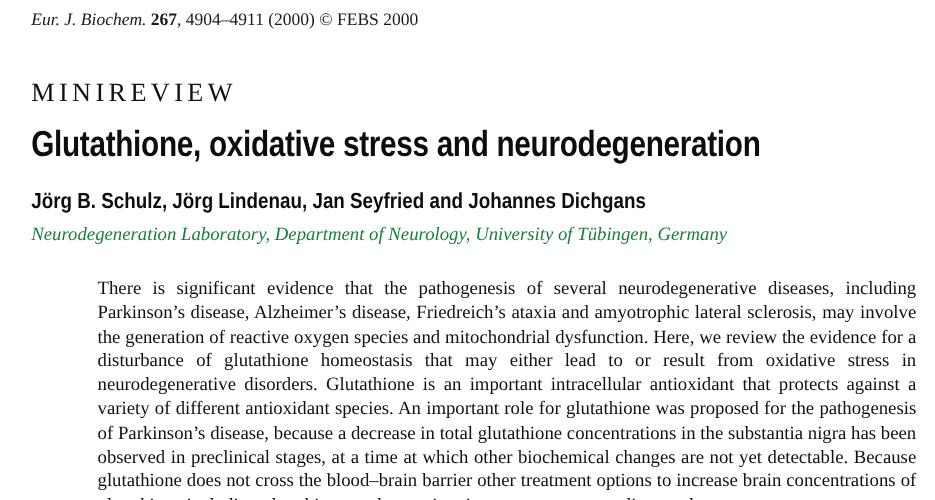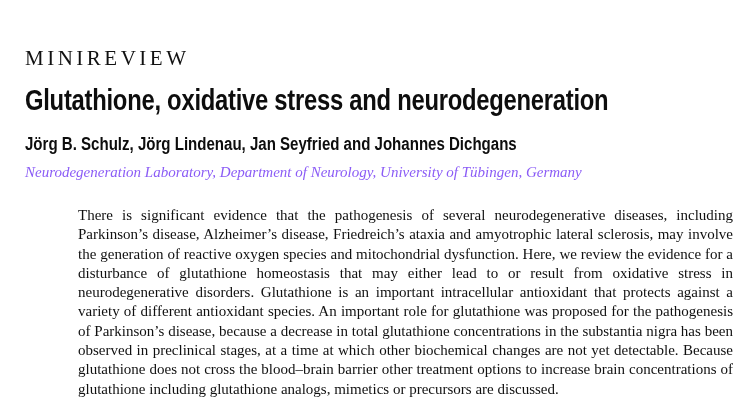--- a/index.html
+++ b/index.html
@@ -55,38 +55,41 @@
     transform-origin: left center;
     white-space: nowrap;
     color: #0d0d0d;
   }
   .affiliation {
     margin-top: 9px;
     font-family: "Liberation Serif", serif;
     font-style: italic;
     font-size: 15px;
     white-space: nowrap;
-    color: #8b5cf6;
+    color: #15803d;
   }
   .abstract {
     margin-top: 25px;
     margin-left: 53px;
     width: 655px;
     font-family: "Liberation Serif", serif;
     font-size: 15px;
     line-height: 19.3px;
     text-align: justify;
     color: #101010;
   }
 </style>
 </head>
 <body>
 
 <div class="page">
 
+  <div class="journal-line">
+    <span class="jname">Eur. J. Biochem.</span><span> </span><span class="jvol">267</span><span class="jrest">, 4904–4911 (2000) © FEBS 2000</span>
+  </div>
 
   <div class="section-label">MINIREVIEW</div>
 
   <h1 class="article-title" style="margin-bottom:0;">Glutathione, oxidative stress and neurodegeneration</h1>
 
   <div class="authors">Jörg B. Schulz, Jörg Lindenau, Jan Seyfried and Johannes Dichgans</div>
 
   <div class="affiliation">Neurodegeneration Laboratory, Department of Neurology, University of Tübingen, Germany</div>
 
   <p class="abstract" style="margin-bottom:0;">There is significant evidence that the pathogenesis of several neurodegenerative diseases, including Parkinson’s disease, Alzheimer’s disease, Friedreich’s ataxia and amyotrophic lateral sclerosis, may involve the generation of reactive oxygen species and mitochondrial dysfunction. Here, we review the evidence for a disturbance of glutathione homeostasis that may either lead to or result from oxidative stress in neurodegenerative disorders. Glutathione is an important intracellular antioxidant that protects against a variety of different antioxidant species. An important role for glutathione was proposed for the pathogenesis of Parkinson’s disease, because a decrease in total glutathione concentrations in the substantia nigra has been observed in preclinical stages, at a time at which other biochemical changes are not yet detectable. Because glutathione does not cross the blood–brain barrier other treatment options to increase brain concentrations of glutathione including glutathione analogs, mimetics or precursors are discussed.</p>

